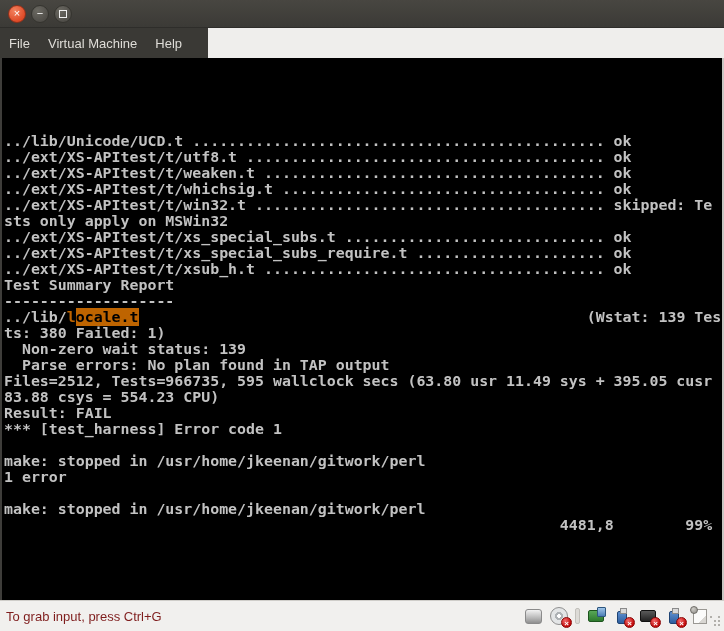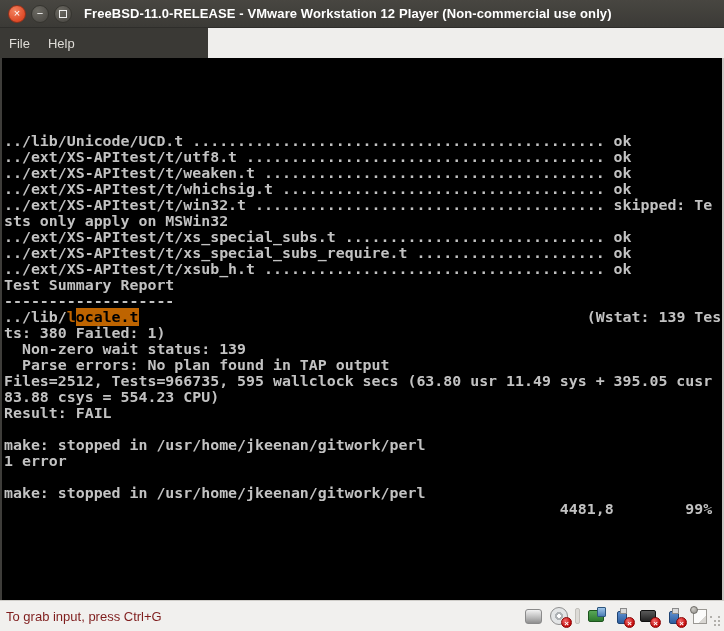--- a/index.html
+++ b/index.html
@@ -76,26 +76,26 @@
 <div class="window">
 
   <div class="titlebar">
     <div class="wbtns">
       <div class="wbtn close">×</div>
       <div class="wbtn min">−</div>
       <div class="wbtn max">
           <span class="sq"></span>
         </div>
     </div>
-    <div class="wtitle">FreeBSD-11.0-RELEASE - VMware Workstation 12 Player (Non-commercial use only)</div>
   </div>
 
   <div class="menurow">
     <div class="menudark">
       <div class="mitem">File</div>
+      <div class="mitem">Virtual Machine</div>
       <div class="mitem">Help</div>
     </div>
   </div>
 
   <div class="console">
     <div class="term" id="console-text">
         <div class="tl">../lib/Unicode/UCD.t .............................................. ok</div>
         <div class="tl">../ext/XS-APItest/t/utf8.t ........................................ ok</div>
         <div class="tl">../ext/XS-APItest/t/weaken.t ...................................... ok</div>
         <div class="tl">../ext/XS-APItest/t/whichsig.t .................................... ok</div>
@@ -106,20 +106,21 @@
         <div class="tl">../ext/XS-APItest/t/xsub_h.t ...................................... ok</div>
         <div class="tl">Test Summary Report</div>
         <div class="tl">-------------------</div>
         <div class="tl"><span>../lib/</span><span class="cursor">l</span><span class="hl">ocale.t</span><span>                                                  (Wstat: 139 Tes</span></div>
         <div class="tl">ts: 380 Failed: 1)</div>
         <div class="tl">  Non-zero wait status: 139</div>
         <div class="tl">  Parse errors: No plan found in TAP output</div>
         <div class="tl">Files=2512, Tests=966735, 595 wallclock secs (63.80 usr 11.49 sys + 395.05 cusr</div>
         <div class="tl">83.88 csys = 554.23 CPU)</div>
         <div class="tl">Result: FAIL</div>
+        <div class="tl">*** [test_harness] Error code 1</div>
         <div class="tl">&nbsp;</div>
         <div class="tl">make: stopped in /usr/home/jkeenan/gitwork/perl</div>
         <div class="tl">1 error</div>
         <div class="tl">&nbsp;</div>
         <div class="tl">make: stopped in /usr/home/jkeenan/gitwork/perl</div>
         <div class="tl">                                                              4481,8        99%</div>
       </div>
   </div>
 
   <div class="statusbar">

